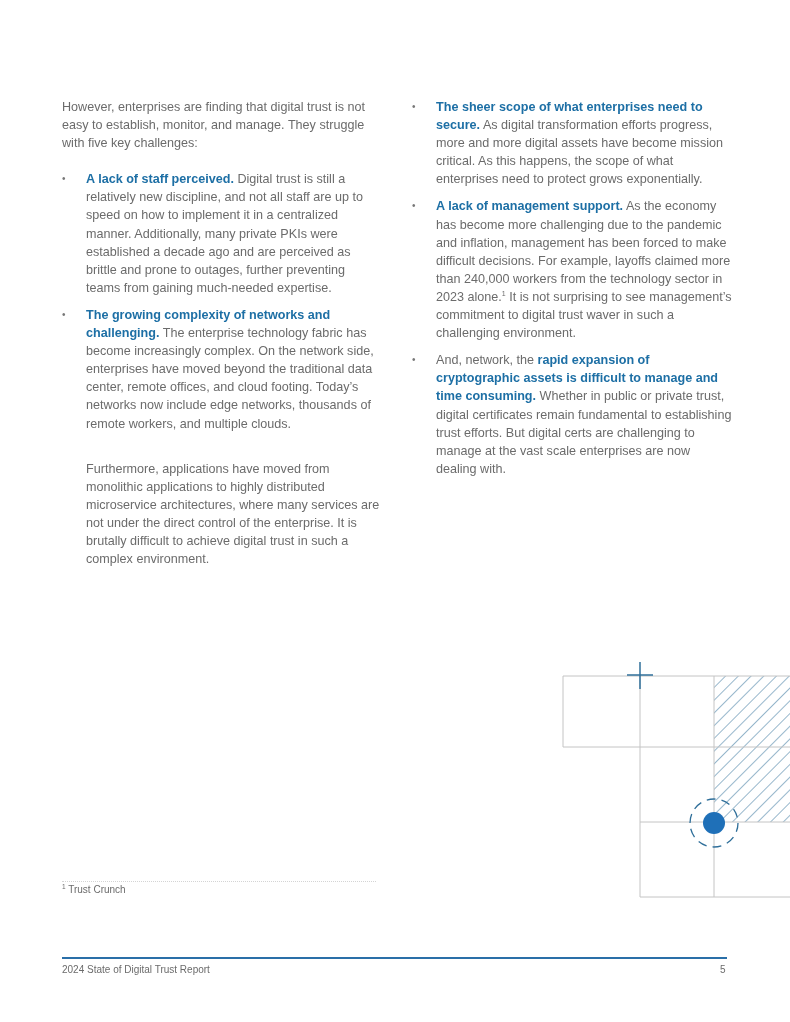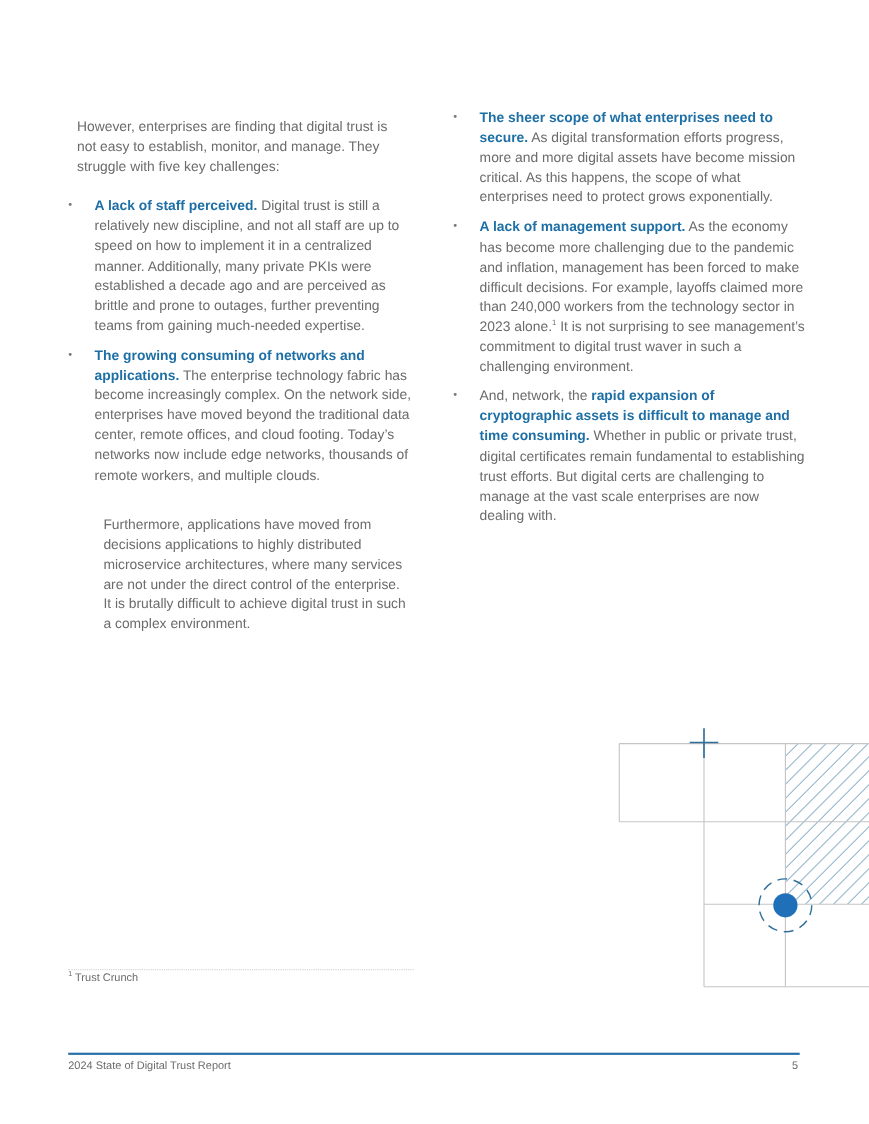--- a/index.html
+++ b/index.html
@@ -1,21 +1,21 @@
 <!DOCTYPE html>
 <html><head>
 <meta charset="utf-8">
 <style>
   html, body { margin: 0; padding: 0; background: #ffffff; }
   body { width: 790px; height: 1022px; position: relative; overflow: hidden;
          font-family: "Liberation Sans", sans-serif; color: #6b6b6b; }
   .col { position: absolute; font-size: 12.6px; line-height: 18.1px; }
   .col-left { left: 62px; top: 98px; width: 318px; }
   .col-right { left: 412px; top: 98px; width: 320px; }
-  p { margin: 8px; }
+  p { margin: 0; }
   .intro { margin-bottom: 18px; }
   ul { list-style: none; margin: 0; padding: 0; }
   li { position: relative; padding-left: 24px; margin-bottom: 9px; }
   .bullet { position: absolute; left: 0; top: 0; font-size: 10px; color: #777; }
   .hl { color: #1d6fa5; font-weight: bold; }
   .cont { padding-left: 24px; margin-top: 27px; }
   sup { font-size: 7px; vertical-align: super; line-height: 0; }
   .footnote-rule { position: absolute; left: 62px; top: 881px; width: 314px;
                    border-top: 1px dotted #d4d4d4; }
   .footnote { position: absolute; left: 62px; top: 884px; font-size: 10px; color: #6b6b6b; }
@@ -31,24 +31,24 @@
 
 <div class="col col-left">
   <p class="intro">However, enterprises are finding that digital trust is not easy to establish, monitor, and manage. They struggle with five key challenges:</p>
   <ul>
     <li>
       <span class="bullet">•</span>
       <span class="hl">A lack of staff perceived.</span><span> Digital trust is still a relatively new discipline, and not all staff are up to speed on how to implement it in a centralized manner. Additionally, many private PKIs were established a decade ago and are perceived as brittle and prone to outages, further preventing teams from gaining much-needed expertise.</span>
     </li>
     <li>
       <span class="bullet">•</span>
-      <span class="hl">The growing consuming of networks and applications.</span><span> The enterprise technology fabric has become increasingly complex. On the network side, enterprises have moved beyond the traditional data center, remote offices, and cloud footing. Today’s networks now include edge networks, thousands of remote workers, and multiple clouds.</span>
+      <span class="hl">The growing complexity of networks and challenging.</span><span> The enterprise technology fabric has become increasingly complex. On the network side, enterprises have moved beyond the traditional data center, remote offices, and cloud footing. Today’s networks now include edge networks, thousands of remote workers, and multiple clouds.</span>
     </li>
   </ul>
-  <p class="cont">Furthermore, applications have moved from decisions applications to highly distributed microservice architectures, where many services are not under the direct control of the enterprise. It is brutally difficult to achieve digital trust in such a complex environment.</p>
+  <p class="cont">Furthermore, applications have moved from monolithic applications to highly distributed microservice architectures, where many services are not under the direct control of the enterprise. It is brutally difficult to achieve digital trust in such a complex environment.</p>
 </div>
 
 <div class="col col-right">
   <ul>
     <li>
       <span class="bullet">•</span>
       <span class="hl">The sheer scope of what enterprises need to secure.</span><span> As digital transformation efforts progress, more and more digital assets have become mission critical. As this happens, the scope of what enterprises need to protect grows exponentially.</span>
     </li>
     <li>
       <span class="bullet">•</span>

